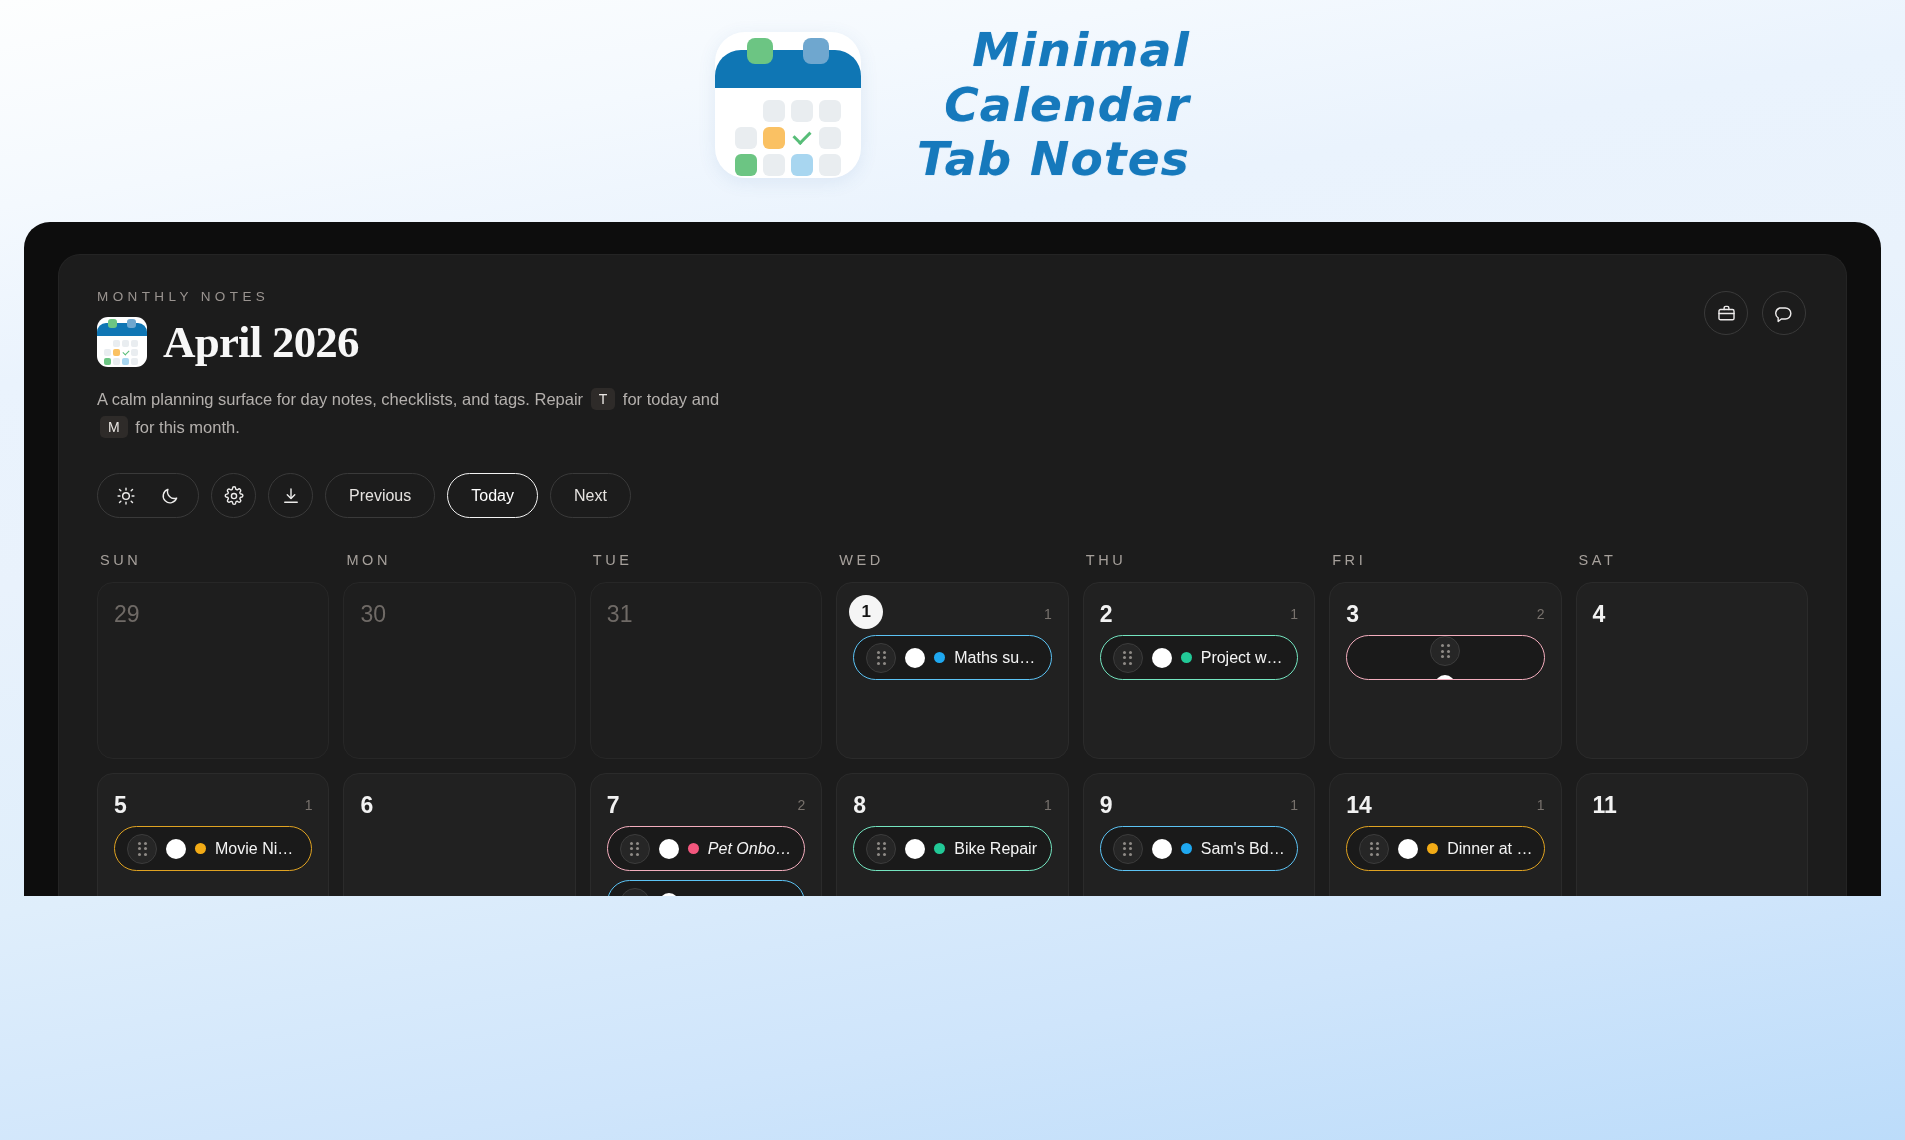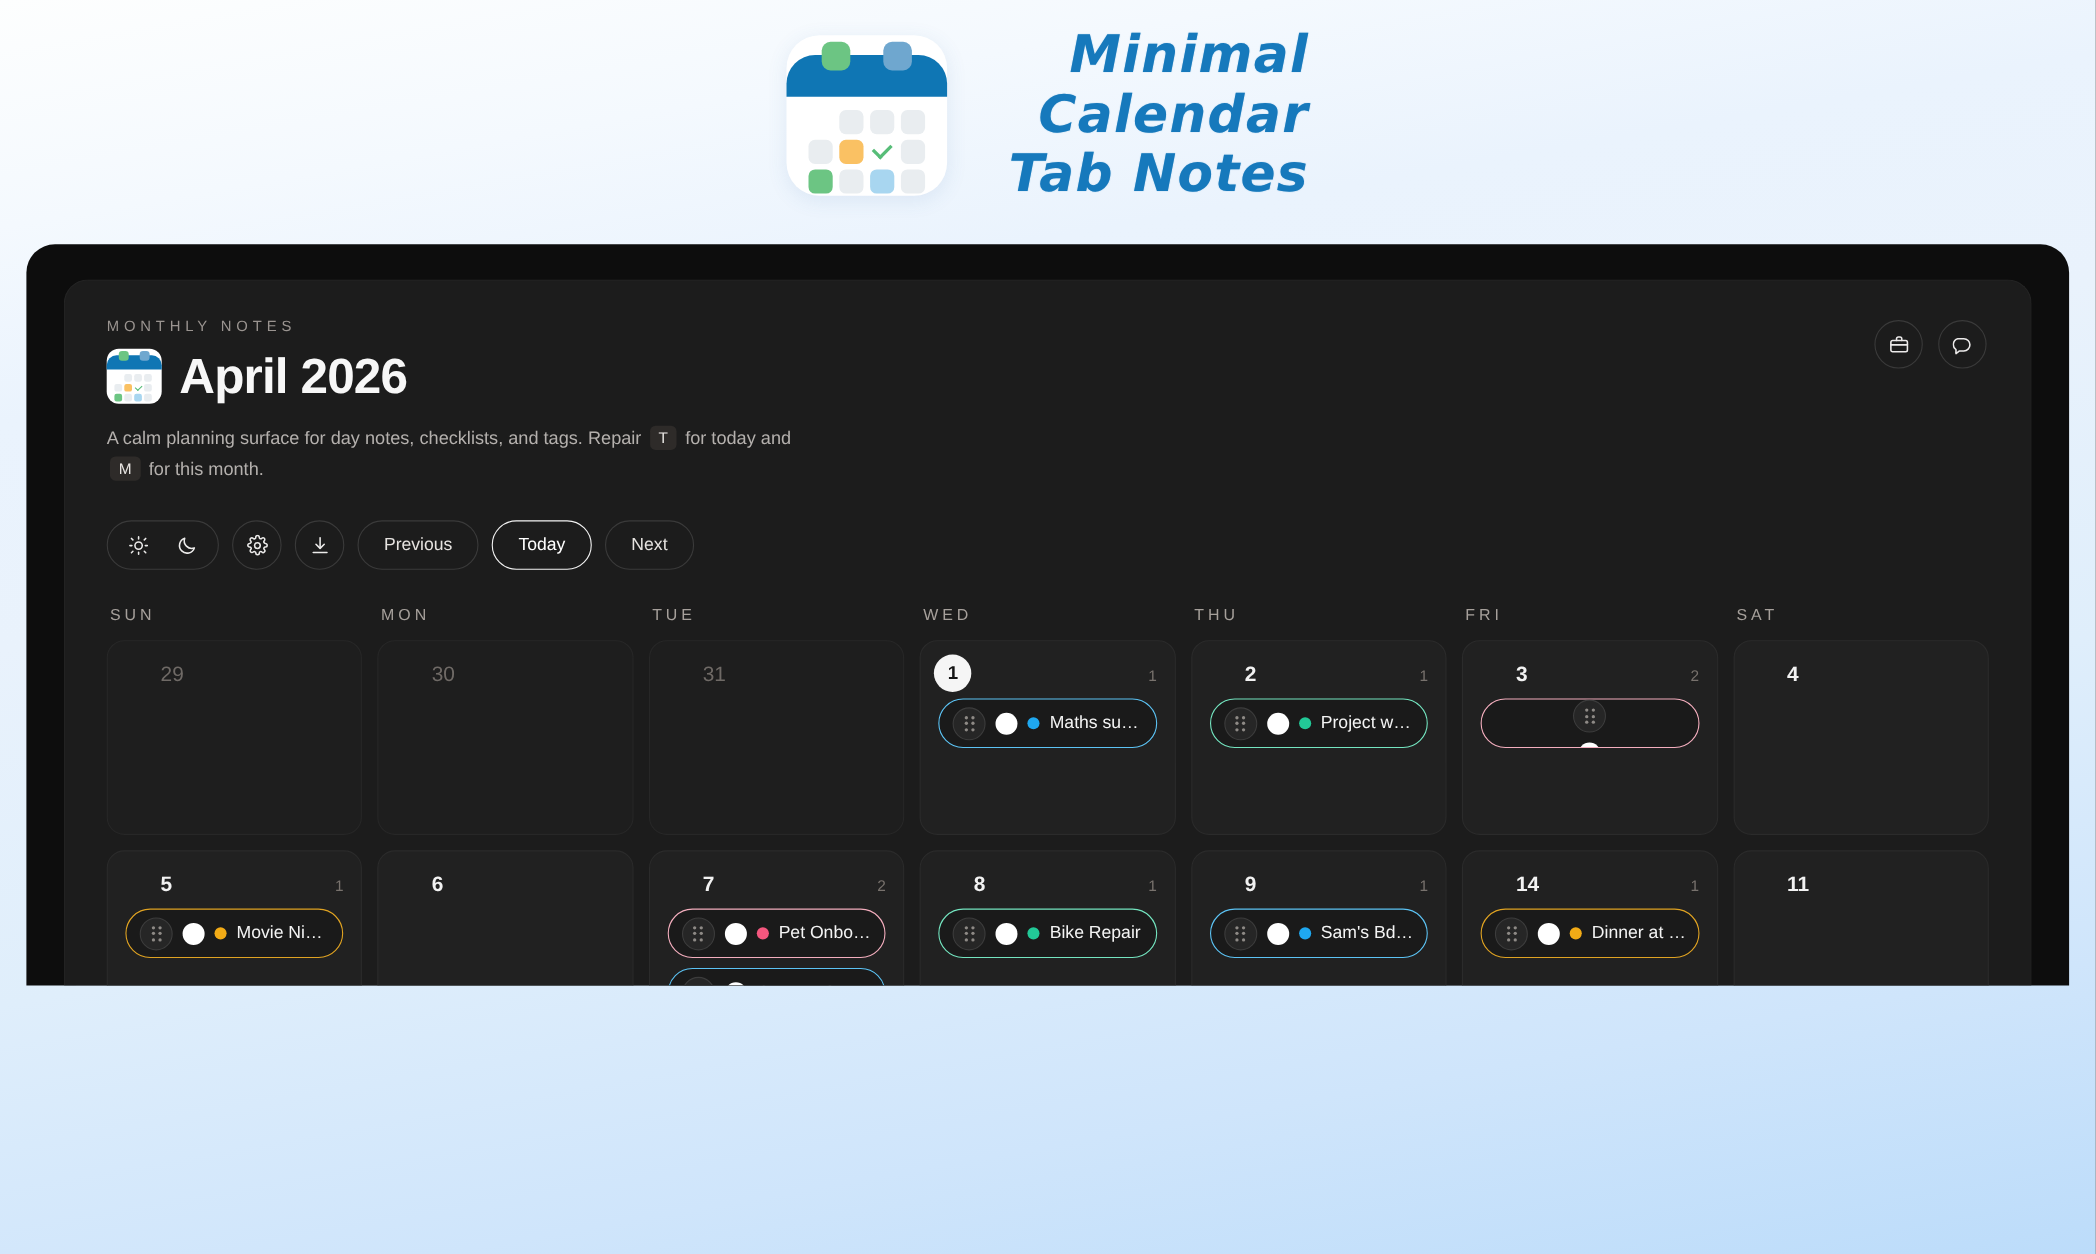--- a/index.html
+++ b/index.html
@@ -125,20 +125,21 @@
     font-size: 13.5px;
     letter-spacing: 4.4px;
     font-weight: 400;
     margin-bottom: 12px;
   }
 
   .title-row {
     display: flex;
     align-items: center;
     gap: 16px;
+    font-family: Liberation Serif, serif;
   }
 
   .title-logo {
     width: 50px; height: 50px;
     background: #fff;
     border-radius: 11px;
     position: relative;
     flex: none;
   }
   .tl-tab { position: absolute; width: 9px; height: 9px; border-radius: 3px; top: 2px; }
@@ -289,24 +290,23 @@
   .day-cell.muted { background: #1e1e1e; border-color: #272727; }
 
   .day-head {
     display: flex;
     align-items: flex-start;
     justify-content: space-between;
     height: 32px;
   }
   .day-num {
     color: #f2f2f2;
-    font-size: 19px;
+    font-size: 23px;
     font-weight: 700;
     line-height: 30px;
-    margin-left: 32px;
   }
   .day-cell.muted .day-num {
     color: #6f6a66;
     font-weight: 400;
   }
   .day-num.today {
     background: #f5f5f5;
     color: #141414;
     width: 34px; height: 34px;
     border-radius: 50%;
@@ -615,21 +615,21 @@
             <div class="day-num">6</div>
             <div class="day-count"></div>
           </div>
         </div>
         <div class="day-cell">
           <div class="day-head">
             <div class="day-num">7</div>
             <div class="day-count">2</div>
           </div>
           <div class="events">
-            <div class="event" style="border-color: rgb(244, 174, 190);">
+            <div class="event" style="border-color: rgb(244, 174, 190); font-style: italic;">
               <div class="drag-handle">
                 <div class="dots">
                   <i></i>
                   <i></i>
                   <i></i>
                   <i></i>
                   <i></i>
                   <i></i>
                 </div>
               </div>

